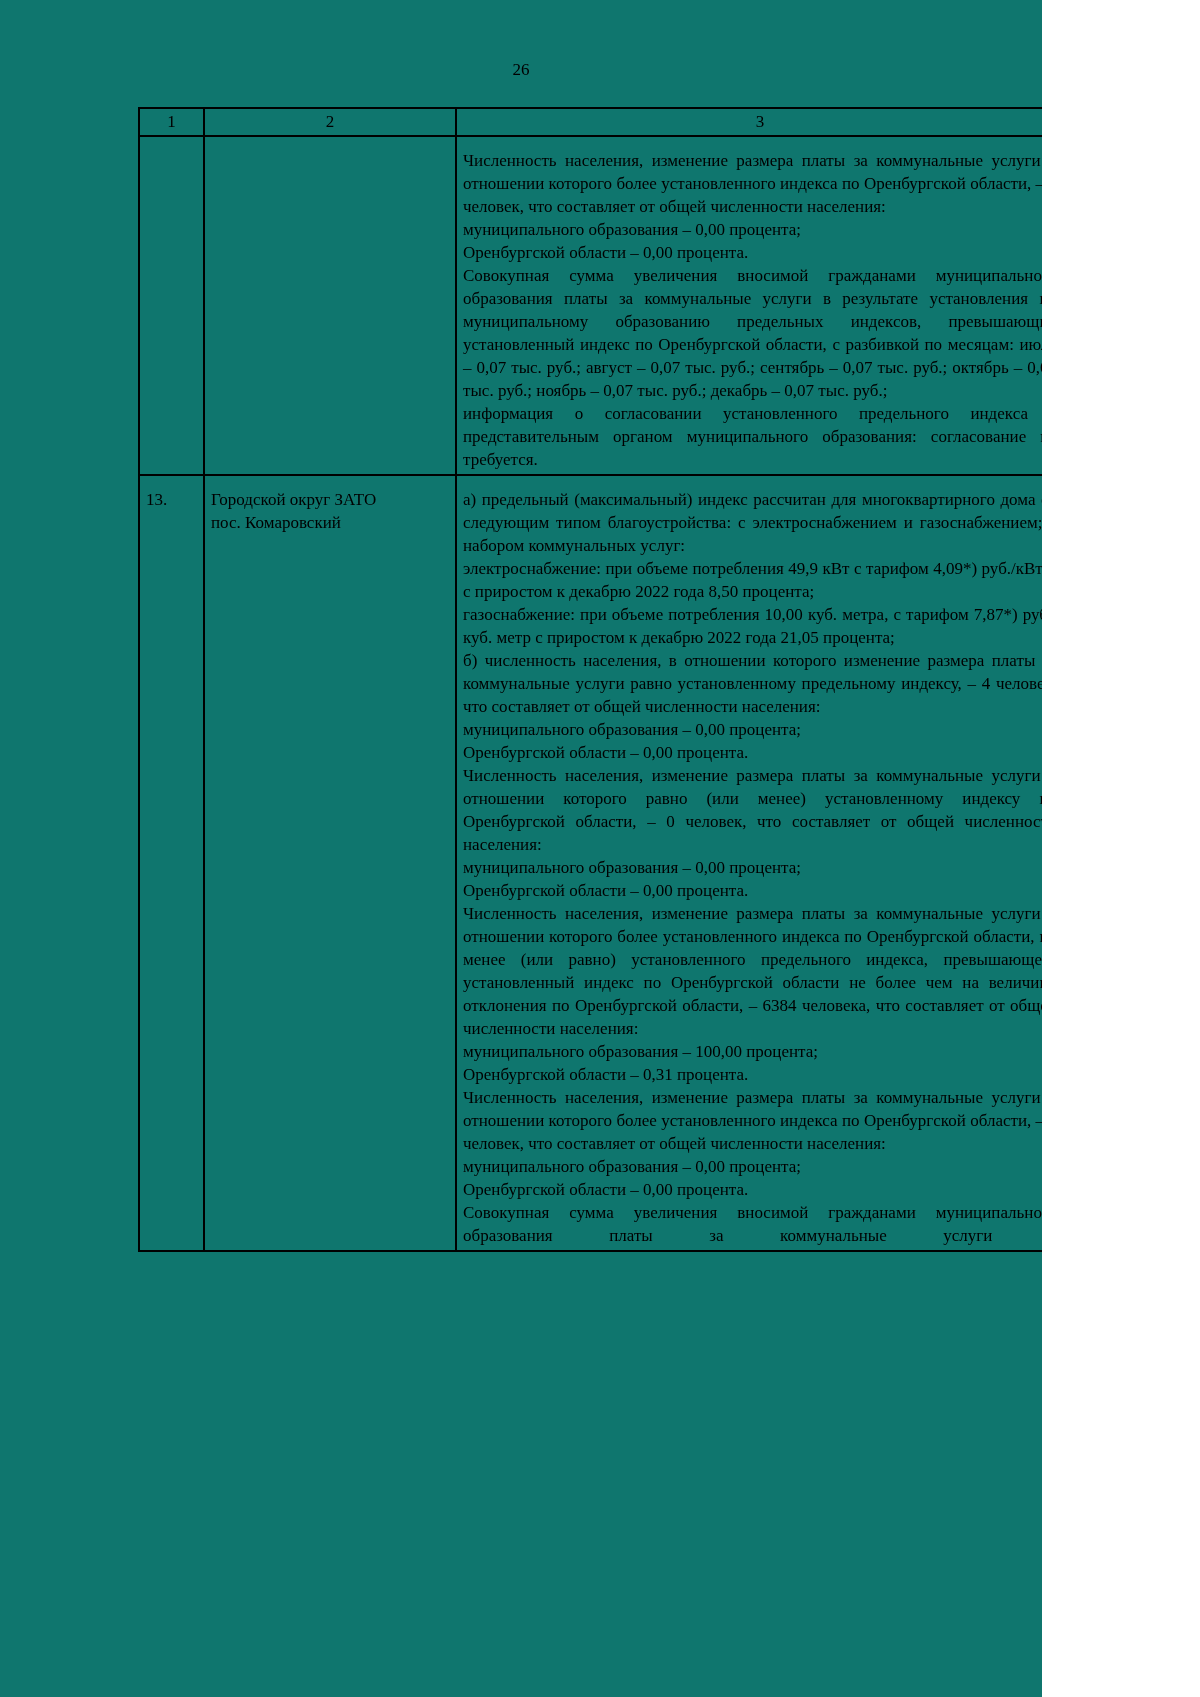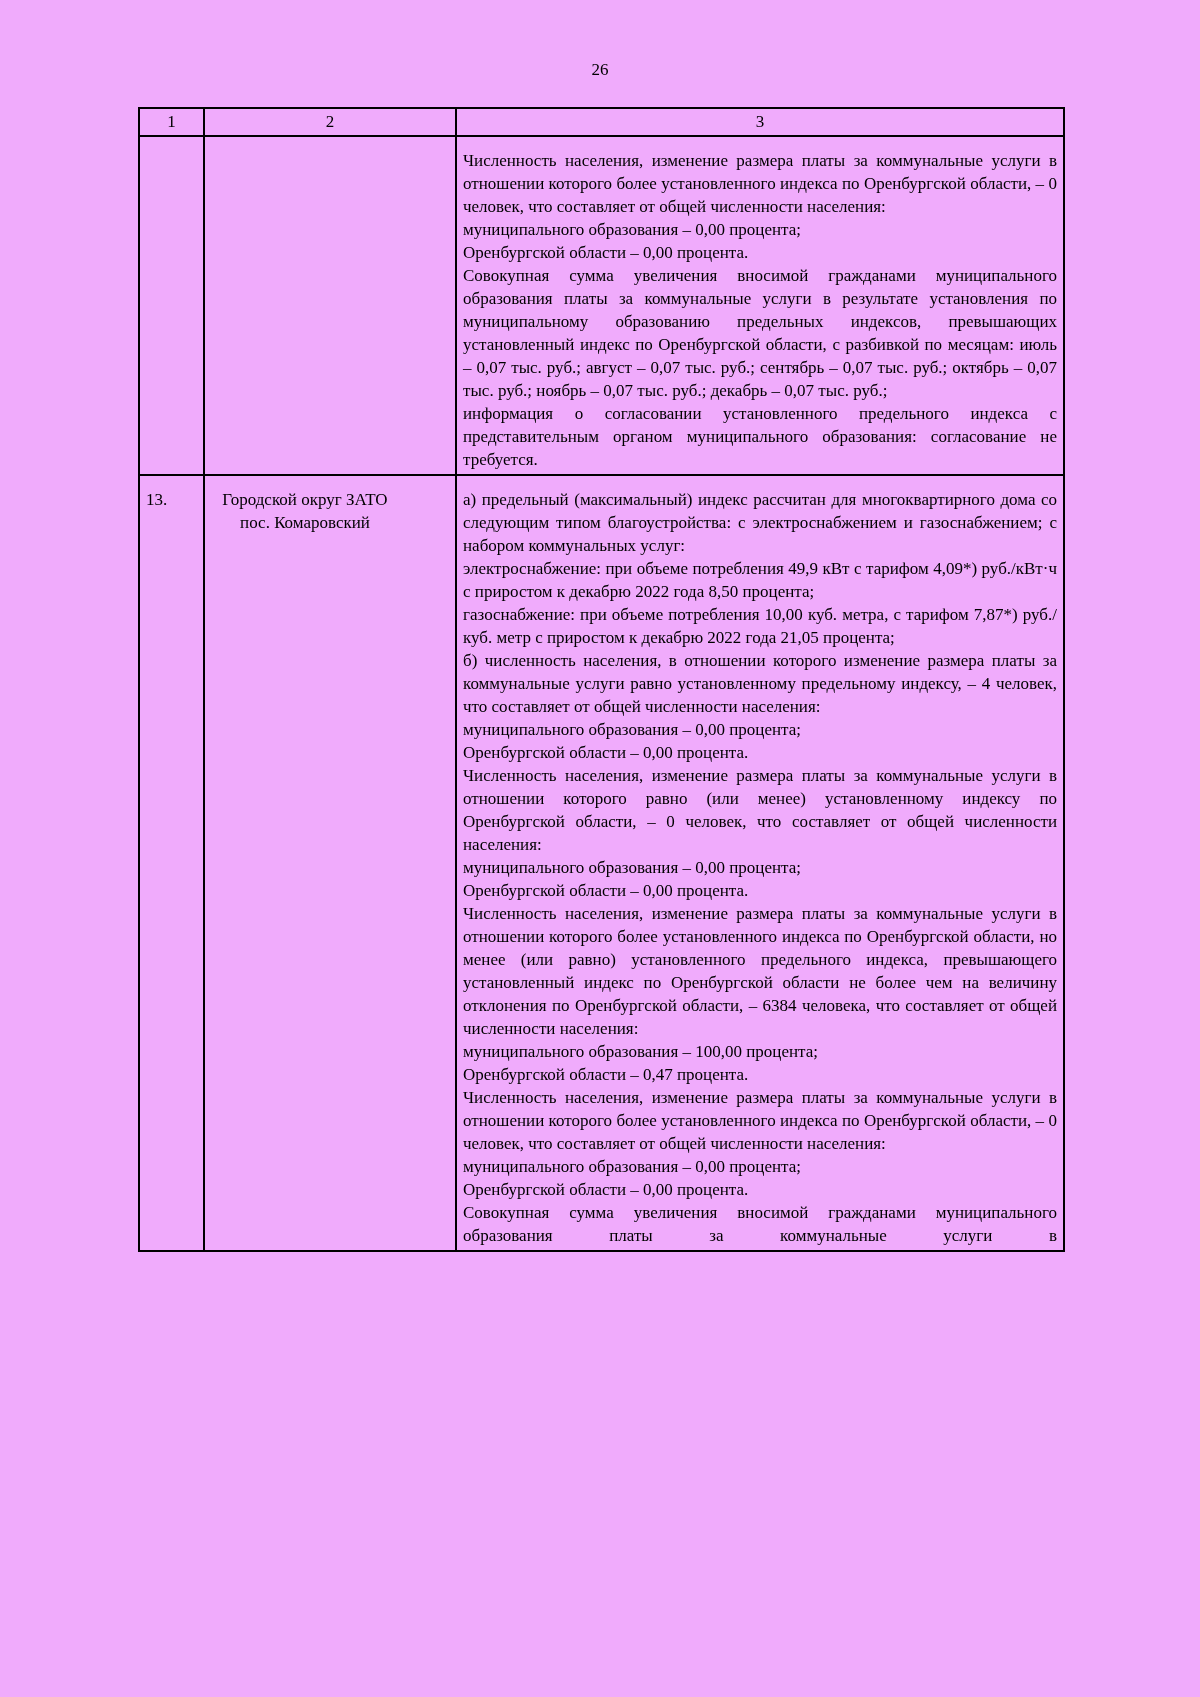--- a/index.html
+++ b/index.html
@@ -6,23 +6,23 @@
   html, body { background: #ffffff; }
   body {
     width: 1200px;
     height: 1697px;
     font-family: "Liberation Serif", serif;
     color: #000000;
     position: relative;
   }
   .page {
     position: relative;
-    width: 1200px;
+    width: 1042px;
     height: 1697px;
-    background: #f0abfc;
+    background: #0f766e;
     overflow: hidden;
   }
   .page-number {
     position: absolute;
     top: 58px;
     left: 0;
     width: 100%;
     text-align: center;
     font-size: 17px;
     line-height: 23px;
@@ -48,21 +48,20 @@
   }
   td.cell-num {
     padding-left: 10px;
     text-align: left;
     margin-left: 20px;
   }
   td.cell-name { padding-left: 8px; padding-right: 8px; }
   td.cell-name .name-wrap {
     display: inline-block;
     max-width: 188px;
-    text-align: center;
   }
   td.cell-text { padding-left: 7px; padding-right: 6px; }
   .para {
     text-align: justify;
     hyphens: none;
   }
   
   tbody tr:last-child .cell-text .para:last-child {
     text-align-last: justify;
   }
@@ -111,21 +110,21 @@
             <div class="para">электроснабжение: при объеме потребления 49,9 кВт с тарифом 4,09*) руб./кВт·ч с приростом к декабрю 2022 года 8,50 процента;</div>
             <div class="para">газоснабжение: при объеме потребления 10,00 куб. метра, с тарифом 7,87*) руб./куб. метр с приростом к декабрю 2022 года 21,05 процента;</div>
             <div class="para">б) численность населения, в отношении которого изменение размера платы за коммунальные услуги равно установленному предельному индексу, – 4 человек, что составляет от общей численности населения:</div>
             <div class="para">муниципального образования – 0,00 процента;</div>
             <div class="para">Оренбургской области – 0,00 процента.</div>
             <div class="para">Численность населения, изменение размера платы за коммунальные услуги в отношении которого равно (или менее) установленному индексу по Оренбургской области, – 0 человек, что составляет от общей численности населения:</div>
             <div class="para">муниципального образования – 0,00 процента;</div>
             <div class="para">Оренбургской области – 0,00 процента.</div>
             <div class="para">Численность населения, изменение размера платы за коммунальные услуги в отношении которого более установленного индекса по Оренбургской области, но менее (или равно) установленного предельного индекса, превышающего установленный индекс по Оренбургской области не более чем на величину отклонения по Оренбургской области, – 6384 человека, что составляет от общей численности населения:</div>
             <div class="para">муниципального образования – 100,00 процента;</div>
-            <div class="para">Оренбургской области – 0,47 процента.</div>
+            <div class="para">Оренбургской области – 0,31 процента.</div>
             <div class="para">Численность населения, изменение размера платы за коммунальные услуги в отношении которого более установленного индекса по Оренбургской области, – 0 человек, что составляет от общей численности населения:</div>
             <div class="para">муниципального образования – 0,00 процента;</div>
             <div class="para">Оренбургской области – 0,00 процента.</div>
             <div class="para">Совокупная сумма увеличения вносимой гражданами муниципального образования платы за коммунальные услуги в</div>
           </td>
       </tr>
     </tbody>
   </table>
 
 </div>

